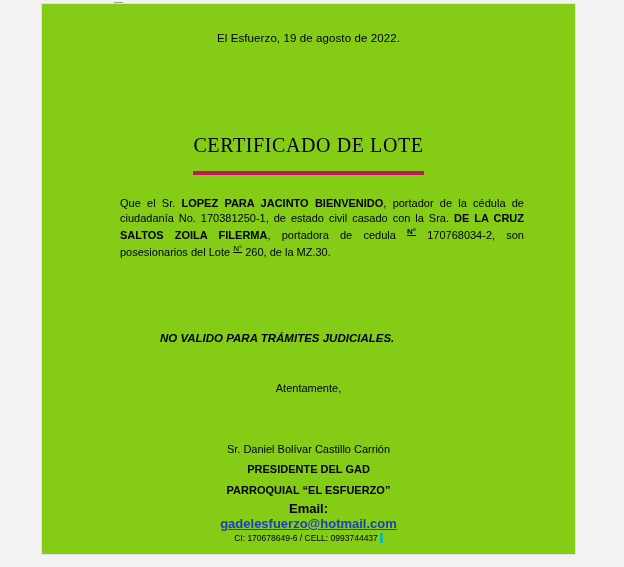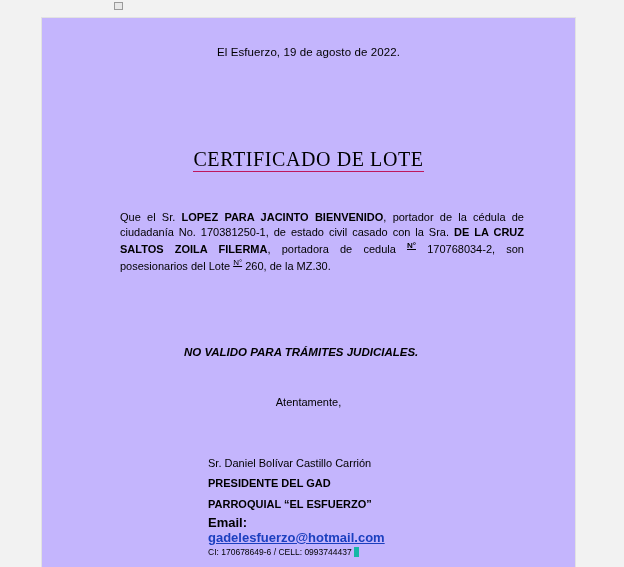--- a/index.html
+++ b/index.html
@@ -36,24 +36,24 @@
     top: 2px;
     width: 7px;
     height: 6px;
     border: 1px solid #9a9a9a;
     background: #e8e8e8;
   }
 
   .page {
     position: absolute;
     left: 42px;
-    top: 18px;
+    top: 4px;
     width: 533px;
     height: 550px;
-    background: #c4b5fd;
+    background: #84cc16;
     box-shadow: 0 0 0 1px #e2e2e2;
   }
 
   .doc-inner {
     position: absolute;
     left: 0;
     top: 0;
     width: 533px;
     height: 550px;
     font-family: "Liberation Sans", sans-serif;
@@ -86,54 +86,54 @@
     position: absolute;
     left: 0;
     top: 130px;
     width: 533px;
     text-align: center;
     font-family: "Liberation Serif", serif;
     font-size: 20px;
     letter-spacing: .6px;
   }
   .title span {
-    border-bottom: 1px solid #be185d;
-    padding-bottom: 1px;
+    border-bottom: 4px solid #be185d;
+    padding-bottom: 15px;
     margin-top: 40px;
   }
 
   .para1 { top: 192px; }
   .para2 { top: 252px; }
   .sup { font-size: 8px; vertical-align: super; text-decoration: underline; }
 
   .nojud {
     position: absolute;
     left: 118px;
     top: 328px;
     width: 360px;
     font-size: 11.5px;
     font-weight: bold;
     font-style: italic;
-    margin-left: 24px;
   }
 
   .atte {
     position: absolute;
     left: 0;
     top: 378px;
     width: 533px;
     text-align: center;
     font-size: 11px;
   }
 
   .sign-wrap {
     position: absolute;
     left: 166px;
     top: 438px;
     width: 201px;
+    text-align: center;
   }
   .sign-name {
     font-size: 11px;
     line-height: 1.3;
   }
   .sign-role {
     font-size: 11px;
     font-weight: bold;
     line-height: 1.25;
     margin-top: 7px;
@@ -147,21 +147,21 @@
     color: #1b3fbf;
     text-decoration: underline;
   }
   .sign-ci {
     font-size: 8.5px;
     margin-top: 2px;
     letter-spacing: 0;
   }
   .sign-ci-wrap {
     display: inline-block;
-    border-right: 5px solid #14b8a6;
+    border-right: 3px solid #14b8a6;
     padding-right: 2px;
   }
 </style>
 </head>
 <body>
 
 <div class="viewport">
 
   <div class="top-strip">
     <div class="top-marker"></div>

